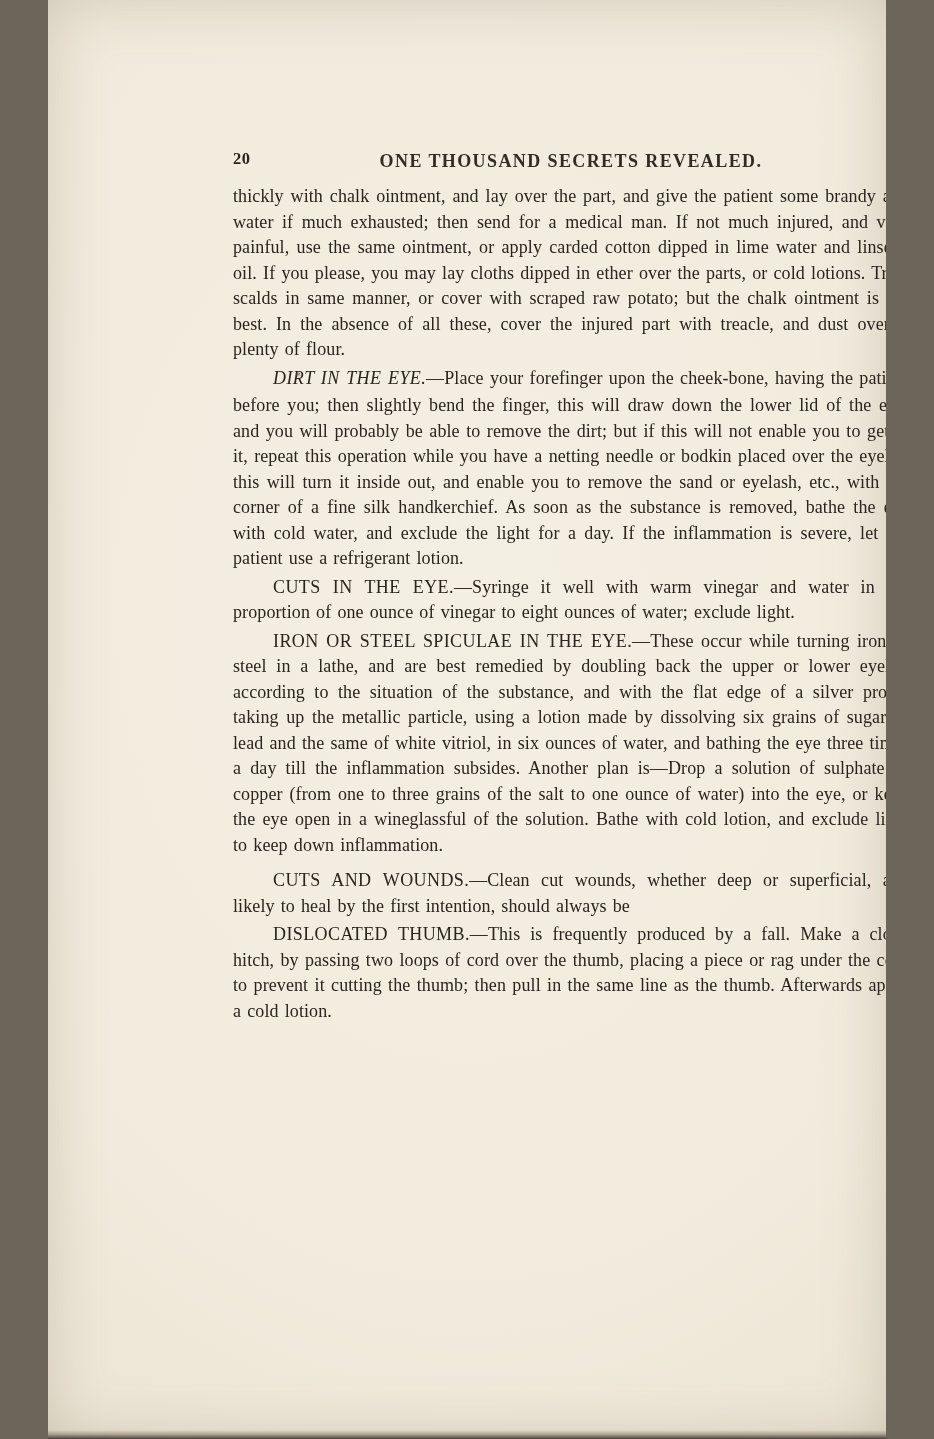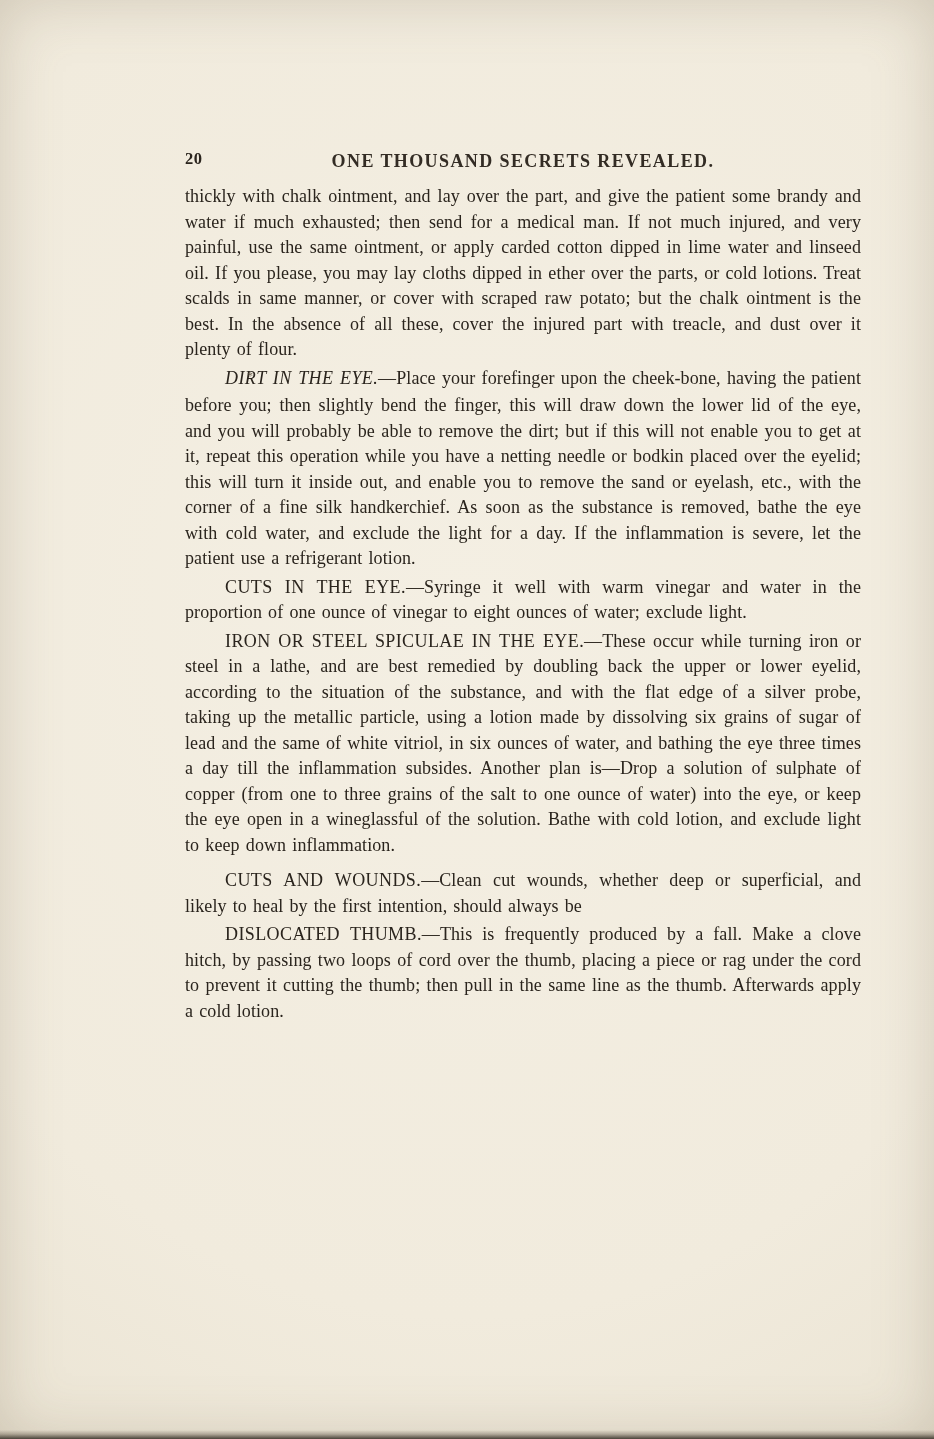--- a/index.html
+++ b/index.html
@@ -2,21 +2,21 @@
 <html><head>
 <meta charset="utf-8">
 <style>
   html, body {
     margin: 0;
     padding: 0;
     background: #6b655a;
   }
   .page {
     position: relative;
-    width: 934px;
+    width: 838px;
     height: 1439px;
     margin: 0 auto;
     overflow: hidden;
     background:
       radial-gradient(ellipse 120% 90% at 50% 42%, #f4efe3 0%, #f1ebdd 55%, #e9e2d1 85%, #e0d8c5 100%);
     box-shadow: inset 0 0 60px rgba(120,105,80,0.25);
     font-family: "Liberation Serif", "DejaVu Serif", serif;
     color: #2a241d;
   }
   .page-edge-bottom {

